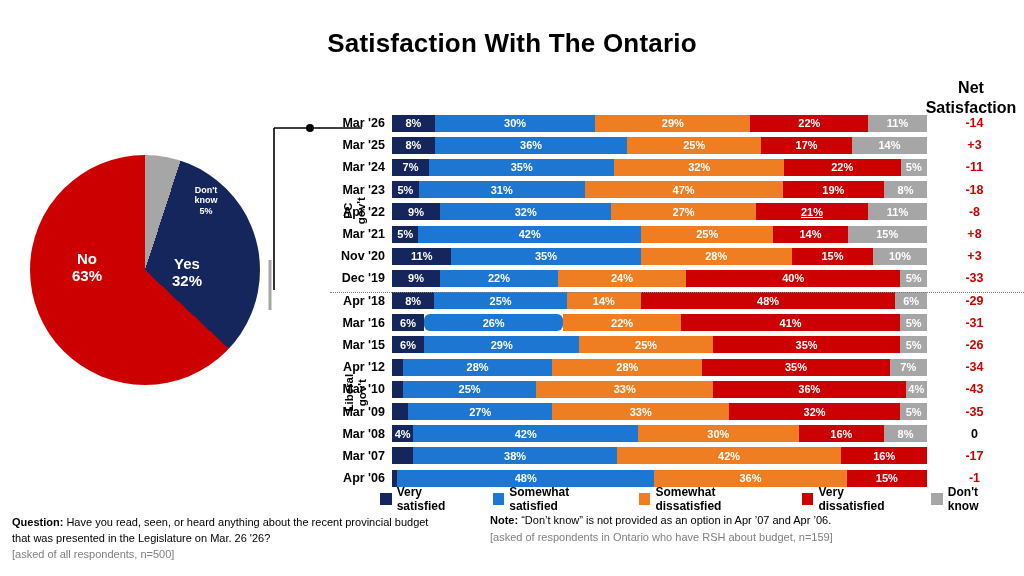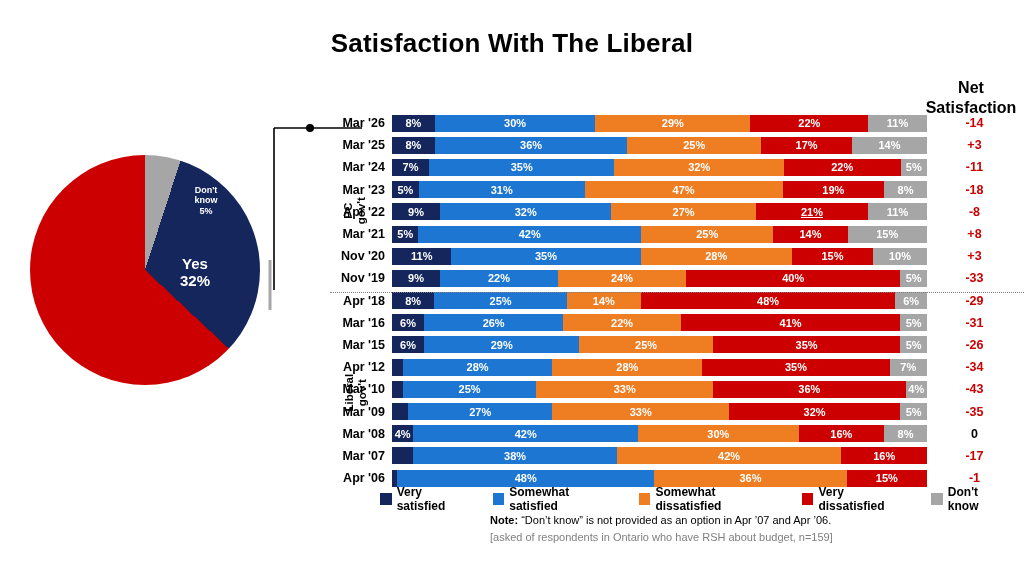--- a/index.html
+++ b/index.html
@@ -30,21 +30,21 @@
   }
   .pie-label {
     position: absolute;
     text-align: center;
     color: #ffffff;
     font-weight: bold;
     line-height: 1.15;
     pointer-events: none;
   }
   .pie-label.no { left: 22px; top: 95px; width: 70px; font-size: 15px; }
-  .pie-label.yes { left: 132px; top: 100px; width: 66px; font-size: 15px; }
+  .pie-label.yes { left: 124px; top: 100px; width: 66px; font-size: 15px; }
   .pie-label.dk { left: 148px; top: 30px; width: 56px; font-size: 9px; color:#ffffff;}
 
   
   .connector { position: absolute; left: 262px; top: 120px; width: 170px; height: 190px; }
 
   
   .chart { position: absolute; left: 330px; top: 112px; width: 694px; }
 
   .rowline { display: flex; align-items: center; height: 22.2px; }
   .rowlabel {
@@ -112,24 +112,28 @@
     font-size: 11px; line-height: 1.5; color: #000;
   }
   .muted { color: #808080; }
   .b { font-weight: bold; }
 </style>
 </head>
 <body>
 
 <div id="root">
 
-  <div class="title">Satisfaction With The Liberal</div>
+  <div class="title">Satisfaction With The Ontario</div>
 
   <div class="pie-wrap">
     <div class="pie" id="pie-shape" style="background: conic-gradient(rgb(166, 166, 166) 0deg, rgb(166, 166, 166) 18deg, rgb(20, 38, 92) 18deg, rgb(20, 38, 92) 133.2deg, rgb(204, 0, 0) 133.2deg, rgb(204, 0, 0) 360deg);"></div>
+    <div class="pie-label no">
+      <div>No</div>
+      <div>63%</div>
+    </div>
     <div class="pie-label yes">
       <div>Yes</div>
       <div>32%</div>
     </div>
     <div class="pie-label dk">
       <div>Don't</div>
       <div>know</div>
       <div>5%</div>
     </div>
   </div>
@@ -229,21 +233,21 @@
         <div class="bars">
           <div class="seg s0" style="width: 11.1111%;">11%</div>
           <div class="seg s1" style="width: 35.3535%;">35%</div>
           <div class="seg s2" style="width: 28.2828%;">28%</div>
           <div class="seg s3" style="width: 15.1515%;">15%</div>
           <div class="seg s4" style="width: 10.101%;">10%</div>
         </div>
         <div class="net">+3</div>
       </div>
       <div class="rowline">
-        <div class="rowlabel">Nov '19</div>
+        <div class="rowlabel">Dec '19</div>
         <div class="bars">
           <div class="seg s0" style="width: 9%;">9%</div>
           <div class="seg s1" style="width: 22%;">22%</div>
           <div class="seg s2" style="width: 24%;">24%</div>
           <div class="seg s3" style="width: 40%;">40%</div>
           <div class="seg s4" style="width: 5%;">5%</div>
         </div>
         <div class="net">-33</div>
       </div>
       <div class="rowline">
@@ -254,21 +258,21 @@
           <div class="seg s2" style="width: 13.8614%;">14%</div>
           <div class="seg s3" style="width: 47.5248%;">48%</div>
           <div class="seg s4" style="width: 5.94059%;">6%</div>
         </div>
         <div class="net">-29</div>
       </div>
       <div class="rowline">
         <div class="rowlabel">Mar '16</div>
         <div class="bars">
           <div class="seg s0" style="width: 6%;">6%</div>
-          <div class="seg s1" style="width: 26%;">26%</div>
+          <div class="seg s1" style="width: 26%; border-radius: 6px;">26%</div>
           <div class="seg s2" style="width: 22%;">22%</div>
           <div class="seg s3" style="width: 41%;">41%</div>
           <div class="seg s4" style="width: 5%;">5%</div>
         </div>
         <div class="net">-31</div>
       </div>
       <div class="rowline">
         <div class="rowlabel">Mar '15</div>
         <div class="bars">
           <div class="seg s0" style="width: 6%;">6%</div>
@@ -362,20 +366,24 @@
       <div class="item">
         <span class="swatch" style="background: rgb(204, 0, 0);"></span>
         <span>Very dissatisfied</span>
       </div>
       <div class="item">
         <span class="swatch" style="background: rgb(166, 166, 166);"></span>
         <span>Don't know</span>
       </div>
     </div>
 
+  <div class="foot-left">
+    <span class="b">Question:</span><span> Have you read, seen, or heard anything about the recent provincial budget that was presented in the Legislature on Mar. 26 '26?</span>
+    <div class="muted">[asked of all respondents, n=500]</div>
+  </div>
 
   <div class="foot-right">
     <div>
       <span class="b">Note:</span><span> “Don’t know” is not provided as an option in Apr ’07 and Apr ’06.</span>
     </div>
     <div class="muted">[asked of respondents in Ontario who have RSH about budget, n=159]</div>
   </div>
 
 </div>
 

